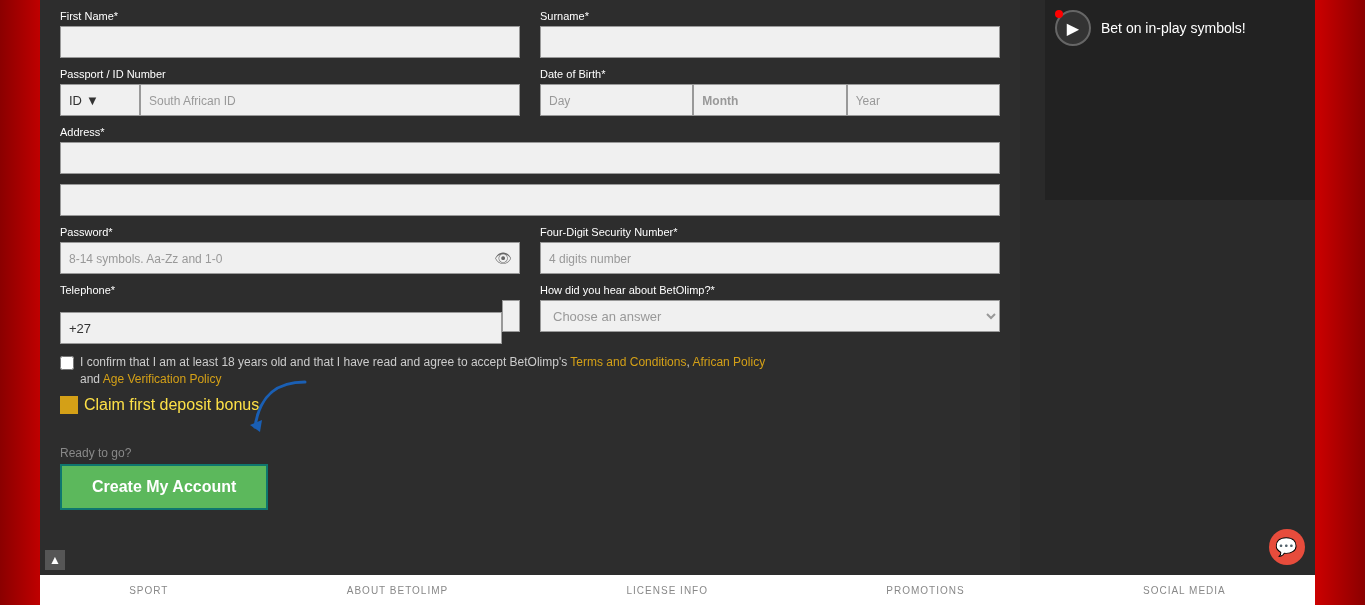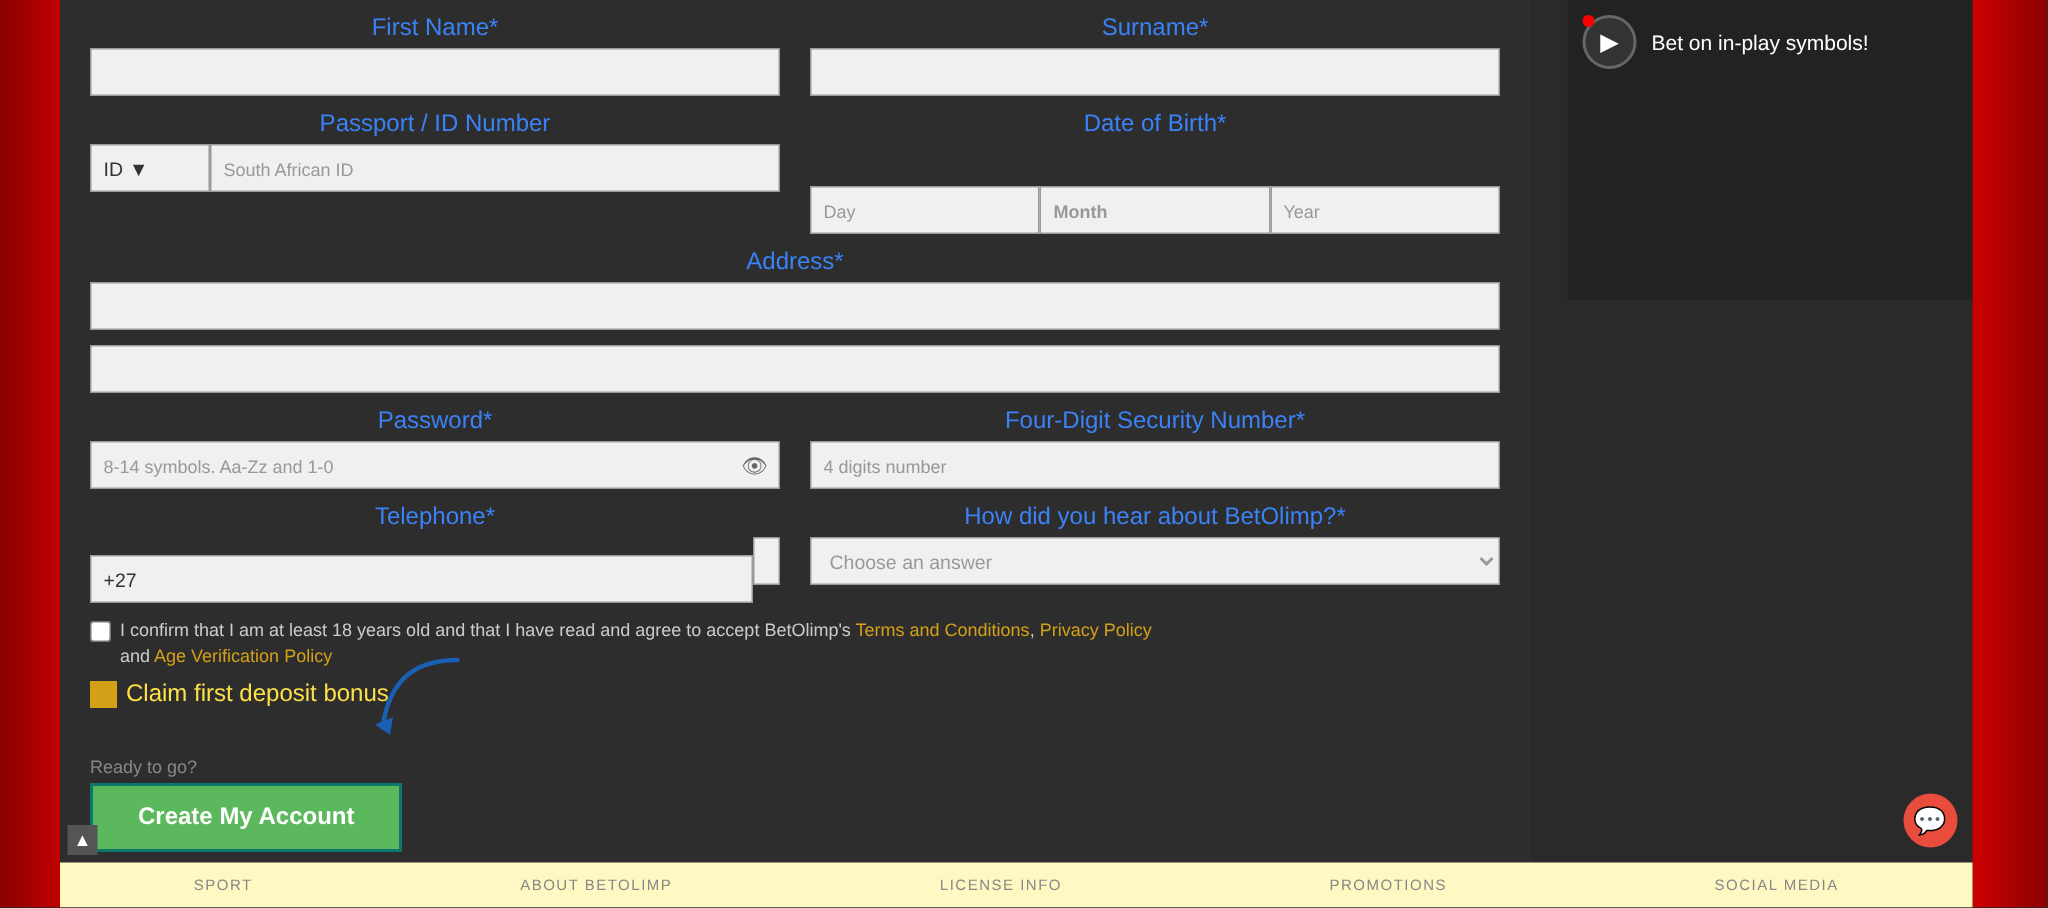--- a/index.html
+++ b/index.html
@@ -100,24 +100,23 @@
       margin-bottom: 10px;
     }
 
     .form-group {
       display: flex;
       flex-direction: column;
       flex: 1;
     }
 
     .form-group label {
-      color: #3b82f6;
-      font-size: 16px;
+      color: #ffffff;
+      font-size: 11px;
       margin-bottom: 4px;
-      text-align: center;
     }
 
     .form-group input[type="text"],
     .form-group input[type="password"],
     .form-group input[type="email"] {
       background-color: #f0f0f0;
       border: 1px solid #999;
       padding: 6px 8px;
       font-size: 13px;
       color: #333;
@@ -164,21 +163,20 @@
 
     .id-input::placeholder {
       color: #999;
     }
 
     
     .dob-row {
       display: flex;
       gap: 0;
       width: 100%;
-      margin-top: 28px;
     }
 
     .dob-day, .dob-month, .dob-year {
       flex: 1;
       background-color: #f0f0f0;
       border: 1px solid #999;
       padding: 6px 8px;
       font-size: 13px;
       color: #999;
       height: 32px;
@@ -337,21 +335,21 @@
       text-align: center;
     }
 
     
     .footer-strip {
       position: absolute;
       bottom: 0;
       left: 40px;
       right: 50px;
       height: 30px;
-      background-color: #fef9c3;
+      background-color: #ffffff;
       display: flex;
       align-items: center;
       justify-content: space-around;
       z-index: 1;
     }
 
     .footer-item {
       color: #888;
       font-size: 10px;
       text-transform: uppercase;
@@ -481,21 +479,21 @@
         </select>
       </div>
     </div>
 
     <div class="checkbox-section">
       <div class="checkbox-row">
         <input type="checkbox" style="">
         <span class="checkbox-text">
           <span>I confirm that I am at least 18 years old and that I have read and agree to accept BetOlimp's</span>
           <a href="#" class="link-gold">Terms and Conditions</a>,
-          <a href="#" class="link-gold">Privacy Policy</a>
+          <a href="#" class="link-gold">African Policy</a>
           <br>
           <span>and</span>
           <a href="#" class="link-gold">Age Verification Policy</a>
         </span>
       </div>
     </div>
 
     <div class="bonus-row">
       <div class="bonus-checkbox"></div>
       <span class="bonus-text">Claim first deposit bonus</span>

